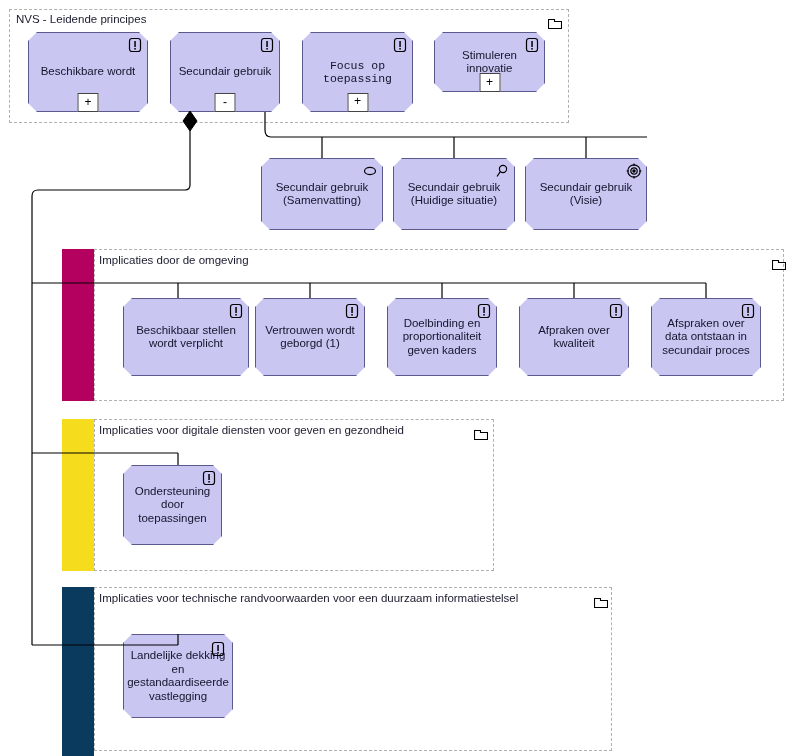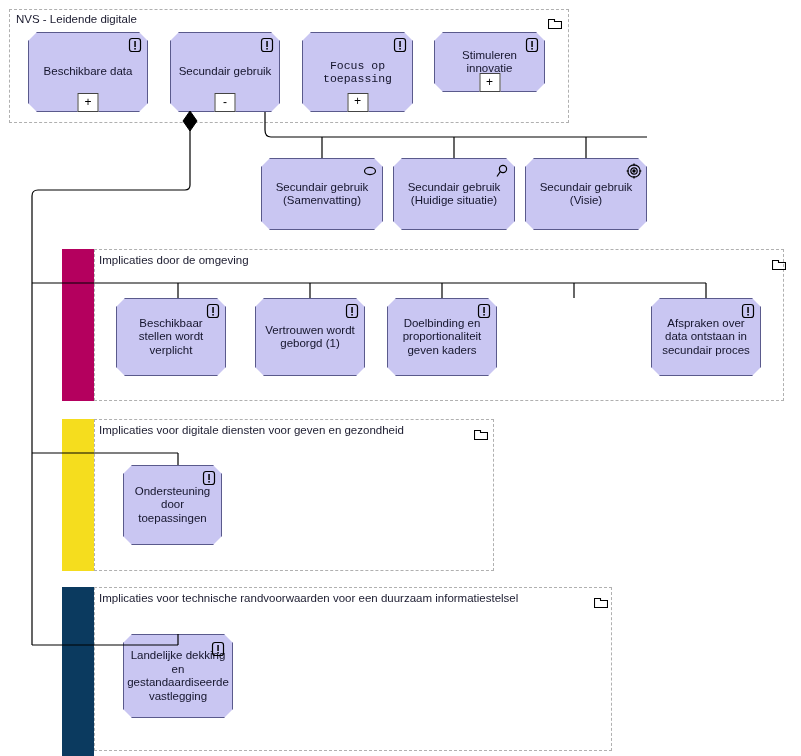--- a/index.html
+++ b/index.html
@@ -81,29 +81,29 @@
     position:absolute;left:0;top:0;width:801px;height:756px;
     pointer-events:none;
   }
 </style>
 </head>
 <body>
 
 <div id="canvas">
 
   <div class="group" style="left:9px;top:9px;width:560px;height:114px;"></div>
-  <div class="group-title" style="left:16px;top:13px;">NVS - Leidende digitale</div>
+  <div class="group-title" style="left:16px;top:13px;">NVS - Leidende principes</div>
   <span class="folder-icon" style="left:548px;top:15px;">
     <svg viewBox="0 0 14 12" width="14" height="12">
         <path d="M0.5,2.5 L0.5,11.5 L13.5,11.5 L13.5,4.5 L6.5,4.5 L6.5,2.5 Z" fill="none" stroke="#000" stroke-width="1.1"></path>
       </svg>
   </span>
 
   <div class="node" style="left:28px;top:32px;width:120px;height:80px;">
-    <span class="node-label">Beschikbare data</span>
+    <span class="node-label">Beschikbare wordt</span>
     <span class="corner-icon">
       <svg viewBox="0 0 16 16" width="16" height="16">
           <rect x="2.5" y="1.5" width="11" height="13" rx="2.5" ry="2.5" fill="none" stroke="#000" stroke-width="1.2"></rect>
           <rect x="7.3" y="4" width="1.5" height="6" fill="#000"></rect>
           <rect x="7.3" y="11" width="1.5" height="1.6" fill="#000"></rect>
         </svg>
     </span>
     <span class="expander">+</span>
   </div>
 
@@ -179,21 +179,21 @@
 
   <div class="band" style="left:62px;top:249px;width:32px;height:152px;background:#b4005e;"></div>
   <div class="group" style="left:94px;top:249px;width:690px;height:152px;"></div>
   <div class="group-title" style="left:99px;top:254px;">Implicaties door de omgeving</div>
   <span class="folder-icon" style="left:772px;top:256px;">
     <svg viewBox="0 0 14 12" width="14" height="12">
         <path d="M0.5,2.5 L0.5,11.5 L13.5,11.5 L13.5,4.5 L6.5,4.5 L6.5,2.5 Z" fill="none" stroke="#000" stroke-width="1.1"></path>
       </svg>
   </span>
 
-  <div class="node" style="left:116px;top:298px;width:110px;height:78px;">
+  <div class="node" style="left:123px;top:298px;width:126px;height:78px;">
     <span class="node-label">Beschikbaar stellen wordt verplicht</span>
     <span class="corner-icon">
       <svg viewBox="0 0 16 16" width="16" height="16">
           <rect x="2.5" y="1.5" width="11" height="13" rx="2.5" ry="2.5" fill="none" stroke="#000" stroke-width="1.2"></rect>
           <rect x="7.3" y="4" width="1.5" height="6" fill="#000"></rect>
           <rect x="7.3" y="11" width="1.5" height="1.6" fill="#000"></rect>
         </svg>
     </span>
   </div>
 
@@ -212,20 +212,30 @@
     <span class="node-label">Doelbinding en proportionaliteit geven kaders</span>
     <span class="corner-icon">
       <svg viewBox="0 0 16 16" width="16" height="16">
           <rect x="2.5" y="1.5" width="11" height="13" rx="2.5" ry="2.5" fill="none" stroke="#000" stroke-width="1.2"></rect>
           <rect x="7.3" y="4" width="1.5" height="6" fill="#000"></rect>
           <rect x="7.3" y="11" width="1.5" height="1.6" fill="#000"></rect>
         </svg>
     </span>
   </div>
 
+  <div class="node" style="left:519px;top:298px;width:110px;height:78px;">
+    <span class="node-label">Afpraken over kwaliteit</span>
+    <span class="corner-icon">
+      <svg viewBox="0 0 16 16" width="16" height="16">
+          <rect x="2.5" y="1.5" width="11" height="13" rx="2.5" ry="2.5" fill="none" stroke="#000" stroke-width="1.2"></rect>
+          <rect x="7.3" y="4" width="1.5" height="6" fill="#000"></rect>
+          <rect x="7.3" y="11" width="1.5" height="1.6" fill="#000"></rect>
+        </svg>
+    </span>
+  </div>
 
   <div class="node" style="left:651px;top:298px;width:110px;height:78px;">
     <span class="node-label">Afspraken over data ontstaan in secundair proces</span>
     <span class="corner-icon">
       <svg viewBox="0 0 16 16" width="16" height="16">
           <rect x="2.5" y="1.5" width="11" height="13" rx="2.5" ry="2.5" fill="none" stroke="#000" stroke-width="1.2"></rect>
           <rect x="7.3" y="4" width="1.5" height="6" fill="#000"></rect>
           <rect x="7.3" y="11" width="1.5" height="1.6" fill="#000"></rect>
         </svg>
     </span>

